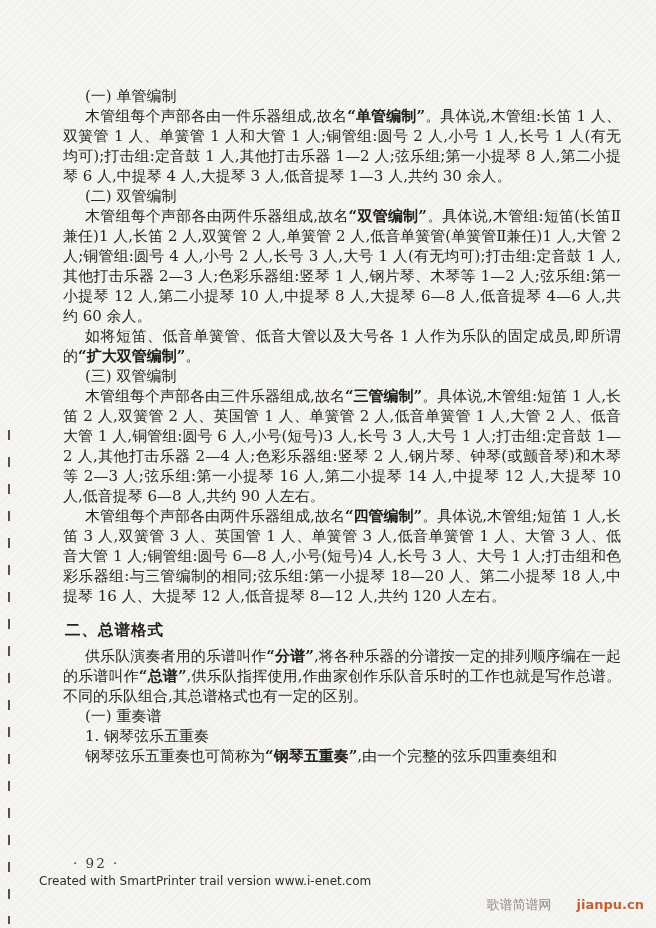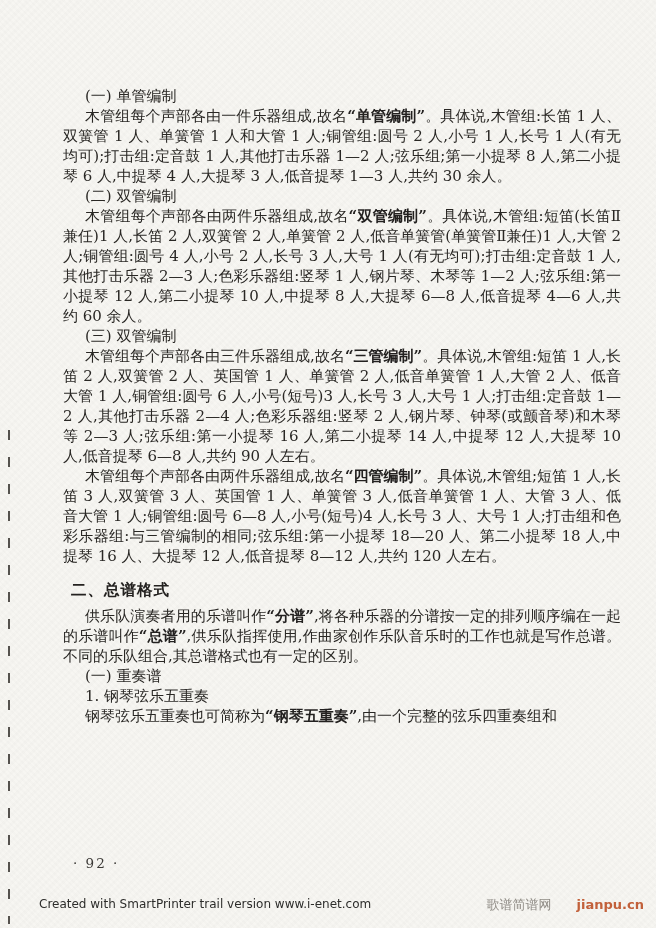--- a/index.html
+++ b/index.html
@@ -35,37 +35,37 @@
     text-align: justify;
   }
   .document-text .para { text-indent: 22px; margin: 0; }
   .document-text .sub  { text-indent: 22px; margin: 0; }
   .document-text .h2 {
     font-family: "DejaVu Sans", "Liberation Sans", sans-serif;
     font-weight: bold;
     font-size: 15.5px;
     letter-spacing: 1px;
     text-indent: 0;
-    margin: 14px 0 6px 8px;
+    margin: 14px 0 6px 2px;
     color: #242220;
   }
   .bold-term {
     font-weight: bold;
     color: #232120;
   }
   .page-number {
     position: absolute;
     left: 73px; top: 855px;
     font-size: 13.5px;
     letter-spacing: 2px;
     color: #3b3936;
   }
   .watermark {
     position: absolute;
-    left: 39px; top: 897px;
+    left: 39px; top: 874px;
     font-family: "DejaVu Sans", "Liberation Sans", sans-serif;
     font-size: 12px;
     color: #2d2d2b;
   }
   .site-credit {
     position: absolute;
     right: 12px; top: 896px;
     font-size: 13px;
     white-space: nowrap;
   }
@@ -85,20 +85,21 @@
 
 <div class="scan-texture"></div>
 
 <div class="fold-marks"></div>
 
 <div class="document-text">
     <div class="sub"><span>(一) 单管编制</span></div>
     <div class="para"><span>木管组每个声部各由一件乐器组成,故名</span><span class="bold-term">“单管编制”</span><span>。具体说,木管组:长笛 1 人、双簧管 1 人、单簧管 1 人和大管 1 人;铜管组:圆号 2 人,小号 1 人,长号 1 人(有无均可);打击组:定音鼓 1 人,其他打击乐器 1—2 人;弦乐组;第一小提琴 8 人,第二小提琴 6 人,中提琴 4 人,大提琴 3 人,低音提琴 1—3 人,共约 30 余人。</span></div>
     <div class="sub"><span>(二) 双管编制</span></div>
     <div class="para"><span>木管组每个声部各由两件乐器组成,故名</span><span class="bold-term">“双管编制”</span><span>。具体说,木管组:短笛(长笛Ⅱ兼任)1 人,长笛 2 人,双簧管 2 人,单簧管 2 人,低音单簧管(单簧管Ⅱ兼任)1 人,大管 2 人;铜管组:圆号 4 人,小号 2 人,长号 3 人,大号 1 人(有无均可);打击组:定音鼓 1 人,其他打击乐器 2—3 人;色彩乐器组:竖琴 1 人,钢片琴、木琴等 1—2 人;弦乐组:第一小提琴 12 人,第二小提琴 10 人,中提琴 8 人,大提琴 6—8 人,低音提琴 4—6 人,共约 60 余人。</span></div>
+    <div class="para"><span>如将短笛、低音单簧管、低音大管以及大号各 1 人作为乐队的固定成员,即所谓的</span><span class="bold-term">“扩大双管编制”</span><span>。</span></div>
     <div class="sub"><span>(三) 双管编制</span></div>
     <div class="para"><span>木管组每个声部各由三件乐器组成,故名</span><span class="bold-term">“三管编制”</span><span>。具体说,木管组:短笛 1 人,长笛 2 人,双簧管 2 人、英国管 1 人、单簧管 2 人,低音单簧管 1 人,大管 2 人、低音大管 1 人,铜管组:圆号 6 人,小号(短号)3 人,长号 3 人,大号 1 人;打击组:定音鼓 1—2 人,其他打击乐器 2—4 人;色彩乐器组:竖琴 2 人,钢片琴、钟琴(或颤音琴)和木琴等 2—3 人;弦乐组:第一小提琴 16 人,第二小提琴 14 人,中提琴 12 人,大提琴 10 人,低音提琴 6—8 人,共约 90 人左右。</span></div>
     <div class="para"><span>木管组每个声部各由两件乐器组成,故名</span><span class="bold-term">“四管编制”</span><span>。具体说,木管组;短笛 1 人,长笛 3 人,双簧管 3 人、英国管 1 人、单簧管 3 人,低音单簧管 1 人、大管 3 人、低音大管 1 人;铜管组:圆号 6—8 人,小号(短号)4 人,长号 3 人、大号 1 人;打击组和色彩乐器组:与三管编制的相同;弦乐组:第一小提琴 18—20 人、第二小提琴 18 人,中提琴 16 人、大提琴 12 人,低音提琴 8—12 人,共约 120 人左右。</span></div>
     <div class="h2"><span>二、总谱格式</span></div>
     <div class="para"><span>供乐队演奏者用的乐谱叫作</span><span class="bold-term">“分谱”</span><span>,将各种乐器的分谱按一定的排列顺序编在一起的乐谱叫作</span><span class="bold-term">“总谱”</span><span>,供乐队指挥使用,作曲家创作乐队音乐时的工作也就是写作总谱。不同的乐队组合,其总谱格式也有一定的区别。</span></div>
     <div class="sub"><span>(一) 重奏谱</span></div>
     <div class="sub"><span>1. 钢琴弦乐五重奏</span></div>
     <div class="para"><span>钢琴弦乐五重奏也可简称为</span><span class="bold-term">“钢琴五重奏”</span><span>,由一个完整的弦乐四重奏组和</span></div>
   </div>
 

